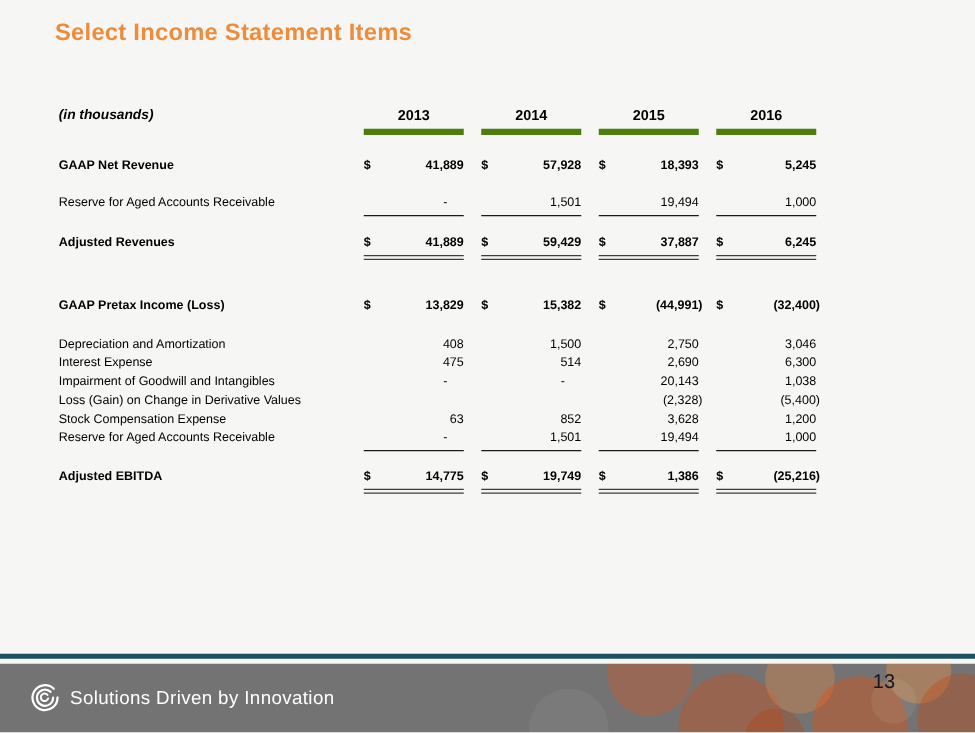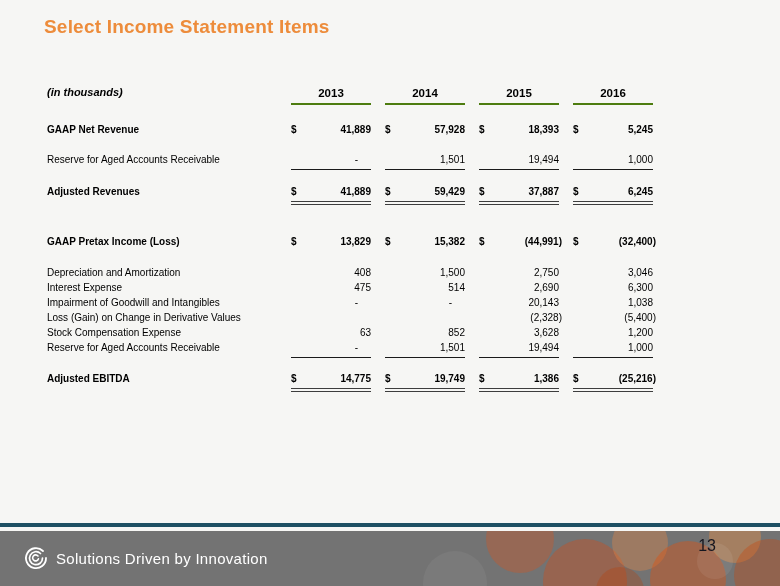--- a/index.html
+++ b/index.html
@@ -12,21 +12,21 @@
     position:absolute;left:44px;top:16px;
     font-size:19px;font-weight:bold;color:#ED8C3B;letter-spacing:.2px;
   }
   
   .fin-table{position:absolute;left:47px;top:86px;width:620px;}
   .thead{display:flex;align-items:flex-start;}
   .unit-label{width:230px;flex:none;font-size:11px;font-style:italic;font-weight:bold;}
   .ycell{
     width:80px;flex:none;margin-left:14px;text-align:center;
     font-size:11.5px;font-weight:bold;line-height:14px;
-    border-bottom:2px solid #4d7c0f;padding-bottom:3px;
+    border-bottom:5px solid #4d7c0f;padding-bottom:3px;
   }
   .trow{display:flex;align-items:baseline;font-size:10px;line-height:15px;}
   .trow.bold{font-weight:bold;}
   .rlabel{width:230px;flex:none;}
   .cell{
     width:80px;flex:none;margin-left:14px;
     display:flex;justify-content:space-between;align-items:baseline;
   }
   .cell.r-single{border-bottom:1px solid #1a1a1a;padding-bottom:2px;}
   .cell.r-double{border-bottom:4px double #3d3d3d;padding-bottom:2px;}

